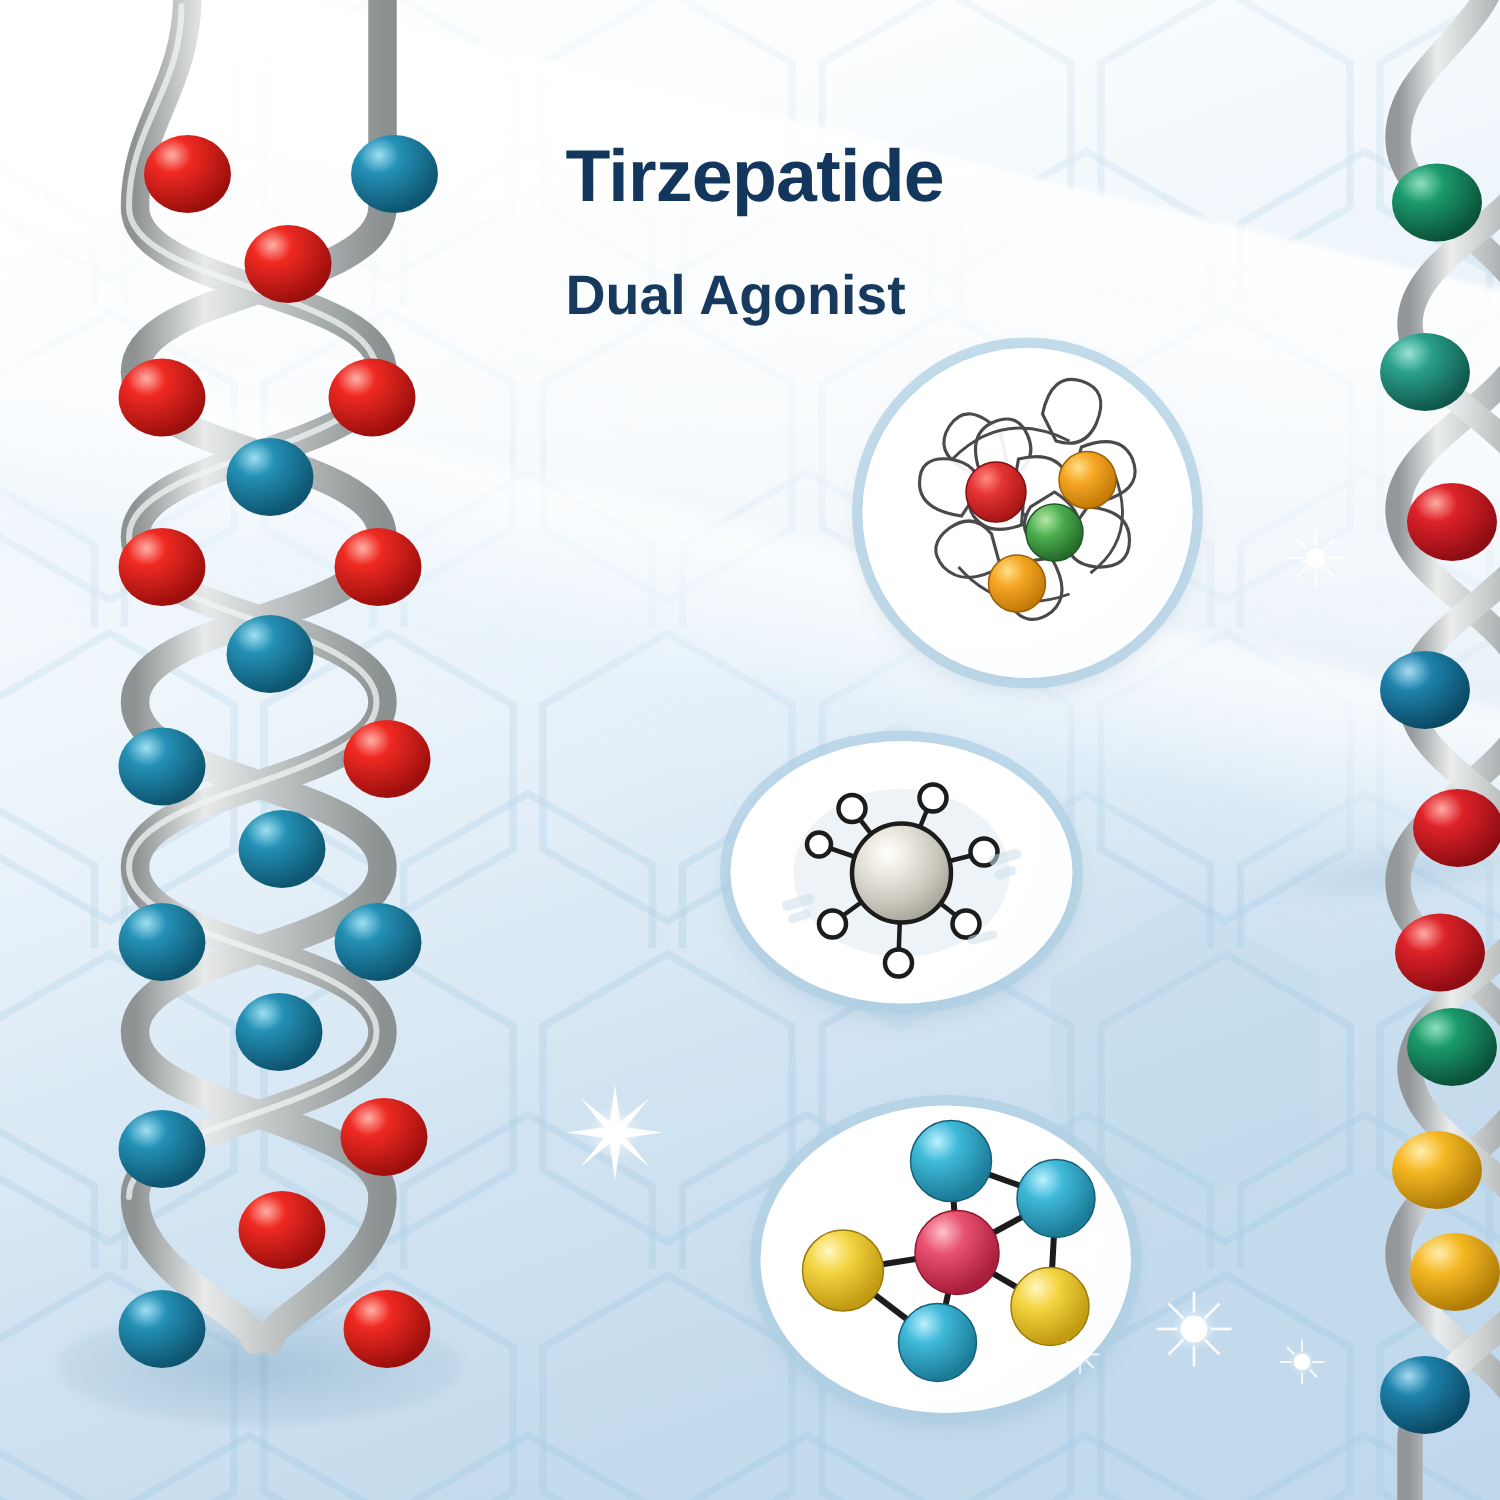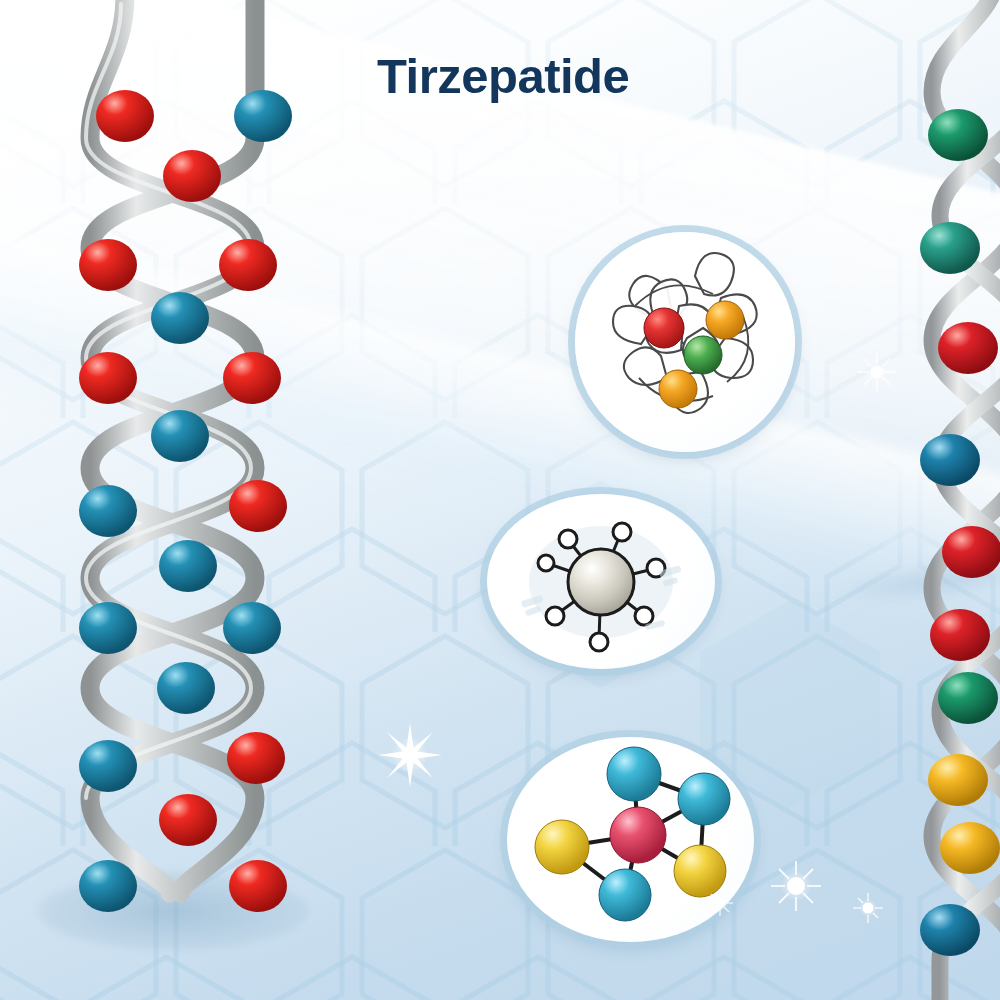--- a/index.html
+++ b/index.html
@@ -27,21 +27,21 @@
   }
   .diag-band2{
     position:absolute;left:-220px;top:180px;width:1500px;height:170px;
     background:linear-gradient(180deg,rgba(255,255,255,0.75) 0%,rgba(226,240,250,0.35) 60%,rgba(255,255,255,0) 100%);
     transform:rotate(13.5deg);transform-origin:0 0;
     filter:blur(6px);
   }
   .hex-svg{position:absolute;inset:0;width:1000px;height:1000px;}
 
   
-  .text-block{position:absolute;z-index:40;}
+  .text-block{position:absolute;z-index:40;margin-top:42px;}
   #title-main{
     left:377px;top:48px;
     font-size:49px;font-weight:bold;letter-spacing:-0.5px;
     color:#12365c;
     text-shadow:0 1px 2px rgba(255,255,255,0.85);
     white-space:nowrap;
   }
   #title-sub1{
     left:377px;top:134px;
     font-size:37px;font-weight:bold;color:#17395e;
@@ -120,20 +120,21 @@
     </svg>
 
     <div class="diag-band"></div>
     <div class="diag-band2"></div>
   </div>
 
   <div class="ground-shadow"></div>
   <div class="ground-shadow-right"></div>
 
   <div class="text-block" id="title-main">Tirzepatide</div>
+  <div class="text-block" id="title-sub1">Dual Agonist</div>
 
   <div class="mol-circle" id="mol-ribbon">
     <svg viewBox="0 0 220 220">
       <defs>
         <radialGradient id="gRed" cx="34%" cy="28%" r="72%">
           <stop offset="0%" stop-color="#ff8a80"></stop>
           <stop offset="38%" stop-color="#e53333"></stop>
           <stop offset="100%" stop-color="#a81616"></stop>
         </radialGradient>
         <radialGradient id="gOrange" cx="34%" cy="28%" r="72%">

